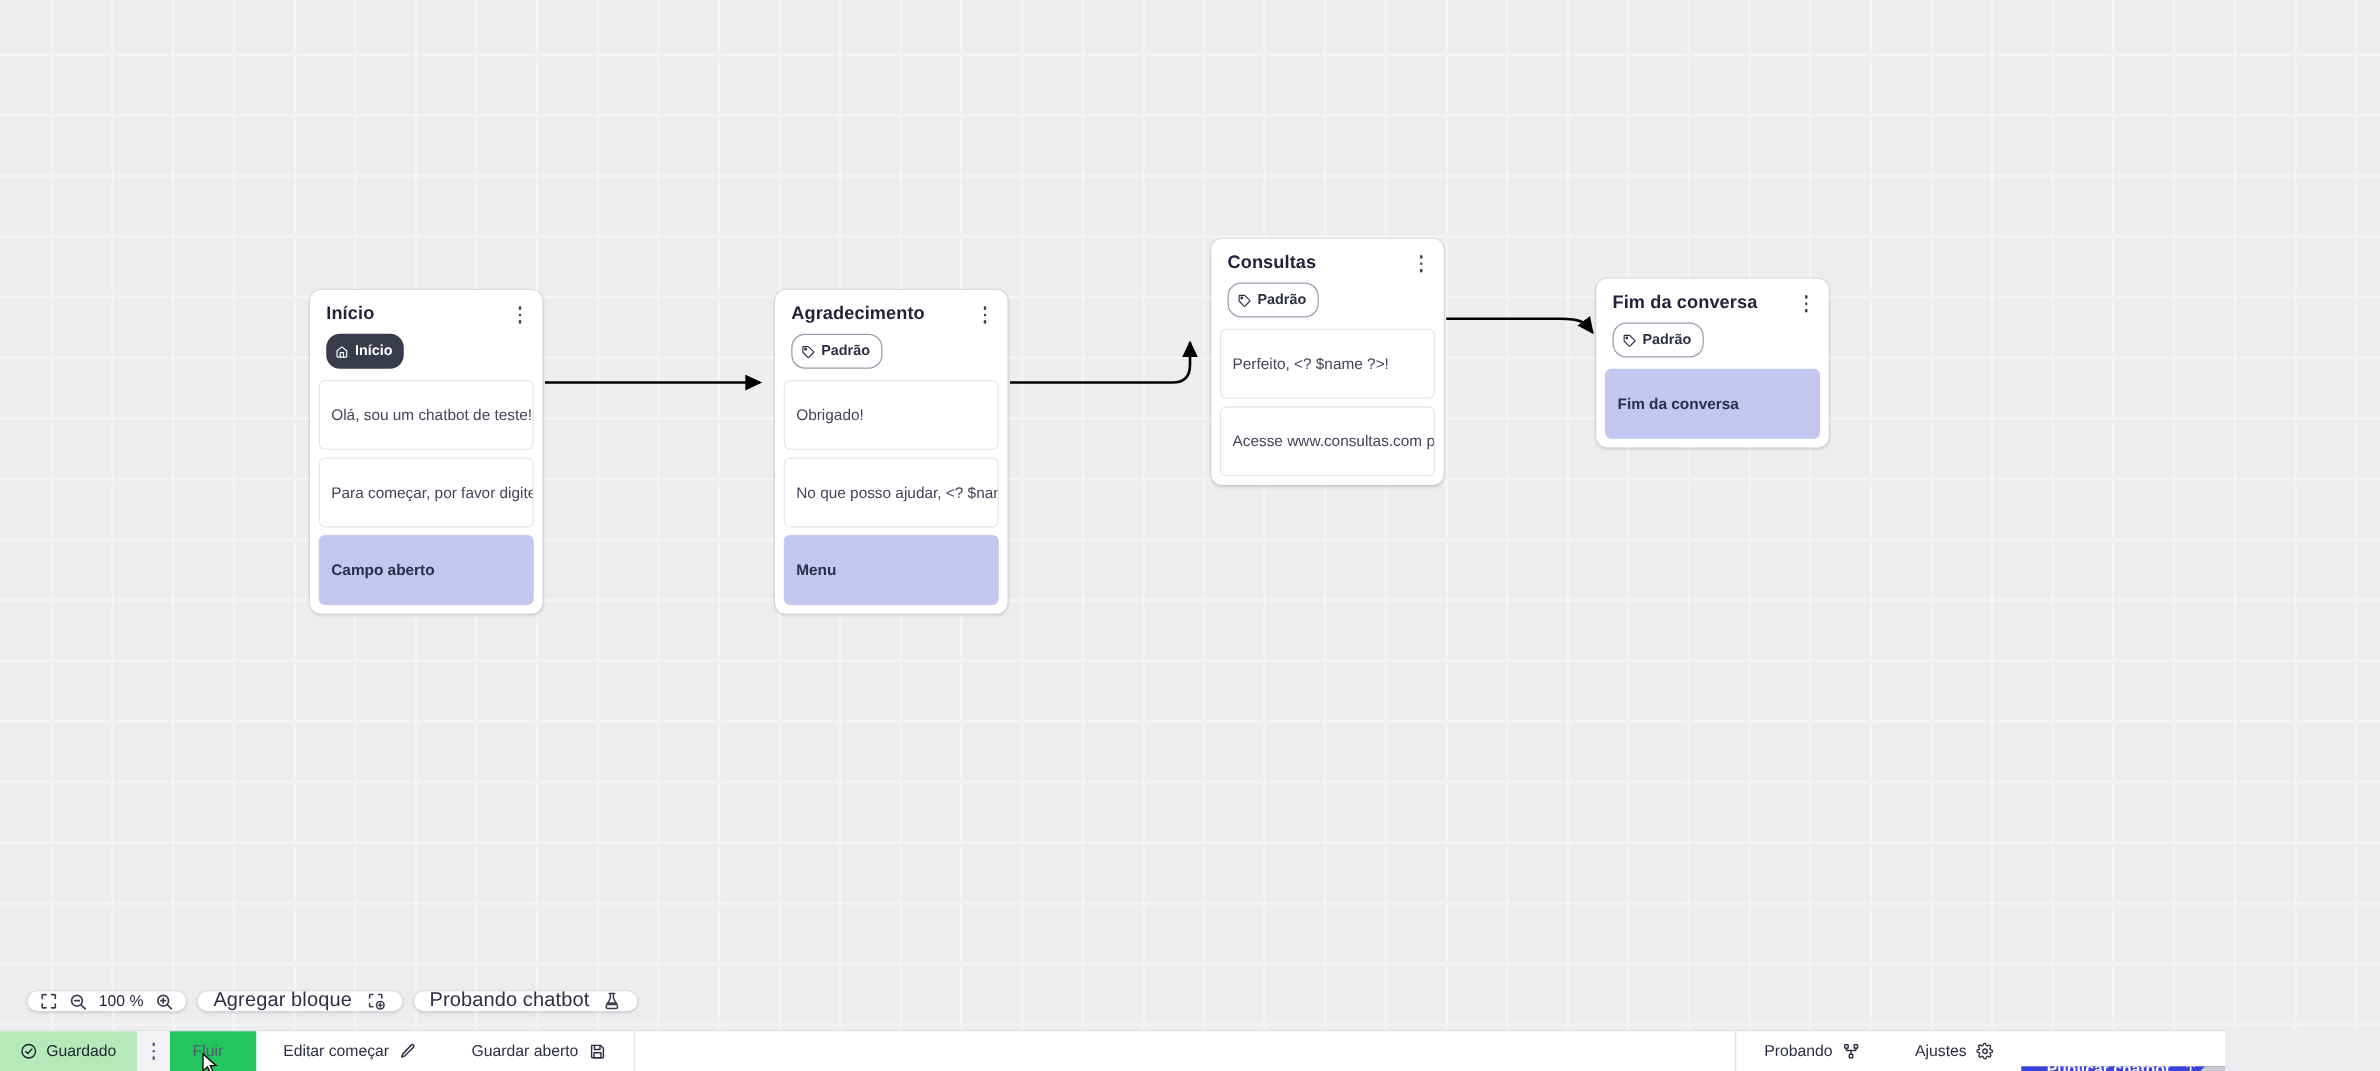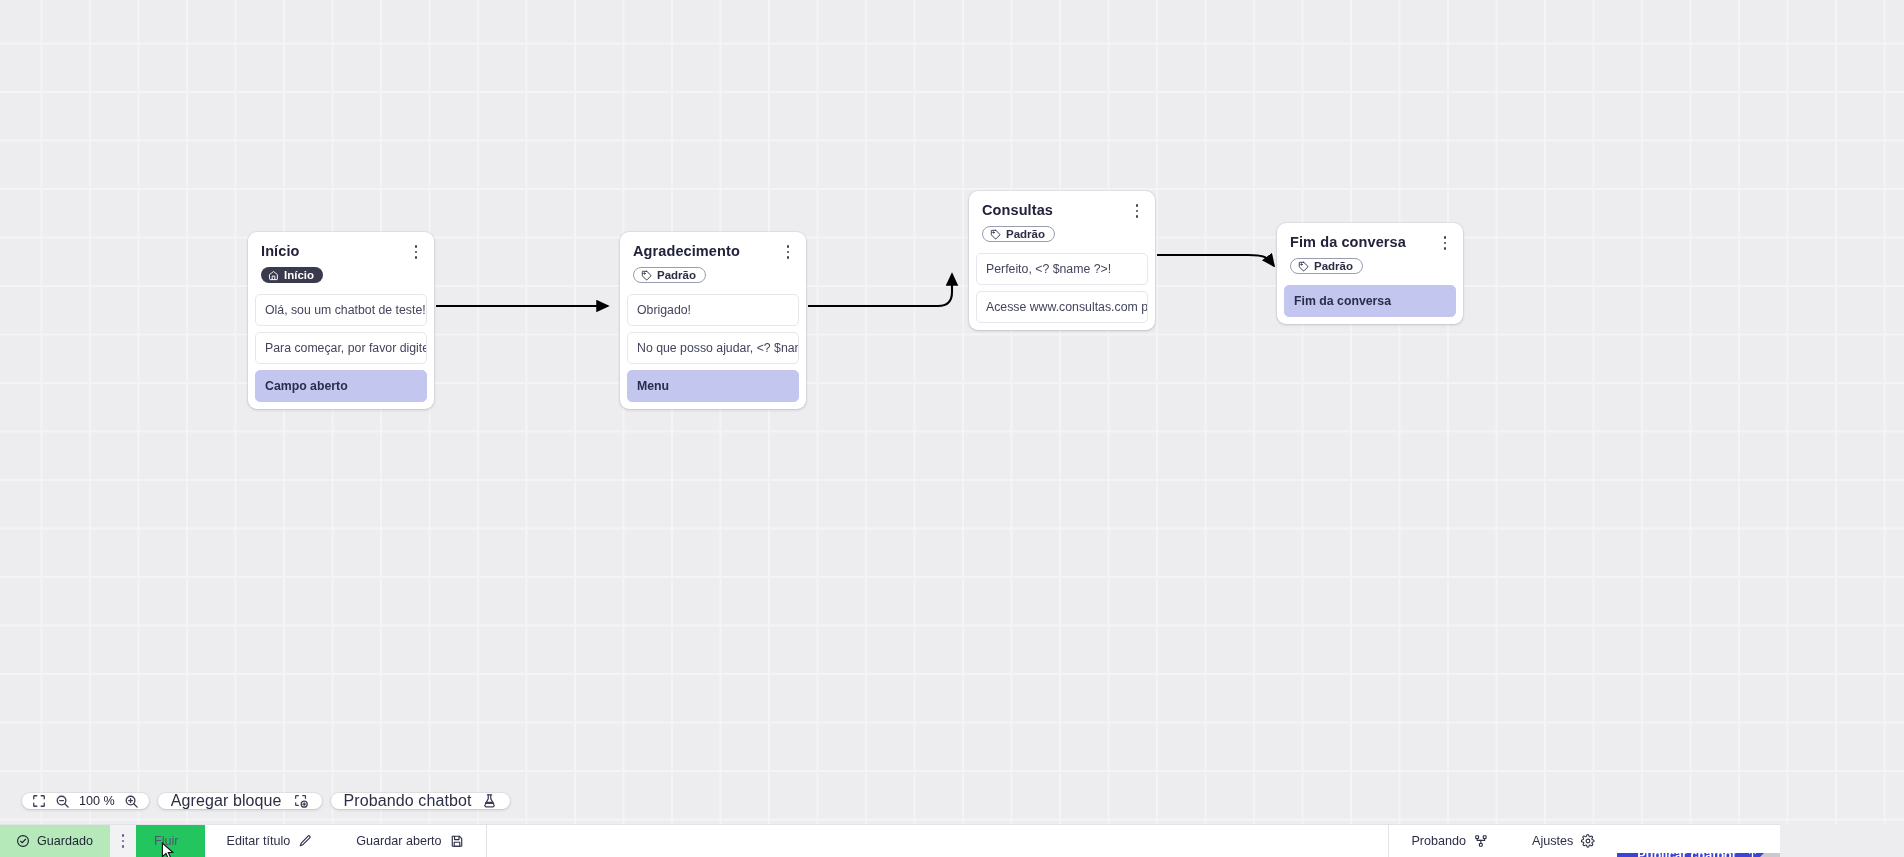--- a/index.html
+++ b/index.html
@@ -87,21 +87,21 @@
     width: 2.6px;
     height: 2.6px;
     border-radius: 50%;
     background: #3f4257;
   }
 
   .badge {
     display: inline-flex;
     align-items: center;
     gap: 5px;
-    height: 16px;
+    height: 28px;
     padding: 0 9px 0 7px;
     border-radius: 11px;
     font-size: 11.5px;
     font-weight: 700;
     margin-top: 8px;
     box-sizing: border-box;
     white-space: nowrap;
   }
   .badge.start {
     background: #393a4c;
@@ -119,21 +119,21 @@
   }
 
   .row {
     box-sizing: border-box;
     min-height: 23px;
     display: flex;
     align-items: center;
     border-radius: 5px;
     font-size: 12.3px;
     color: #43455c;
-    padding: 8px 9px;
+    padding: 20px 9px;
     margin-bottom: 6px;
     background: #ffffff;
     border: 1px solid #e6e6ec;
     white-space: nowrap;
     overflow: hidden;
   }
   .row:last-child { margin-bottom: 0; }
 
   .row.accent {
     background: #c3c6ee;
@@ -456,21 +456,21 @@
       <i></i>
         <i></i>
         <i></i>
     </div>
 
     <div class="bb-item hover" style="padding:0 26px 0 18px;">
       <span>Fluir</span>
     </div>
 
     <div class="bb-item">
-      <span>Editar título</span>
+      <span>Editar começar</span>
       <span style="display:flex;">
         <svg width="14" height="14" viewBox="0 0 16 16" fill="none" stroke="#2d2f46" stroke-width="1.35" stroke-linecap="round" stroke-linejoin="round">
           <path d="M11.4 2.4a1.4 1.4 0 0 1 2 2L5.6 12.2 2.6 13.4l1.2-3z"></path>
         </svg>
       </span>
     </div>
 
     <div class="bb-item">
       <span>Guardar aberto</span>
       <span style="display:flex;">

